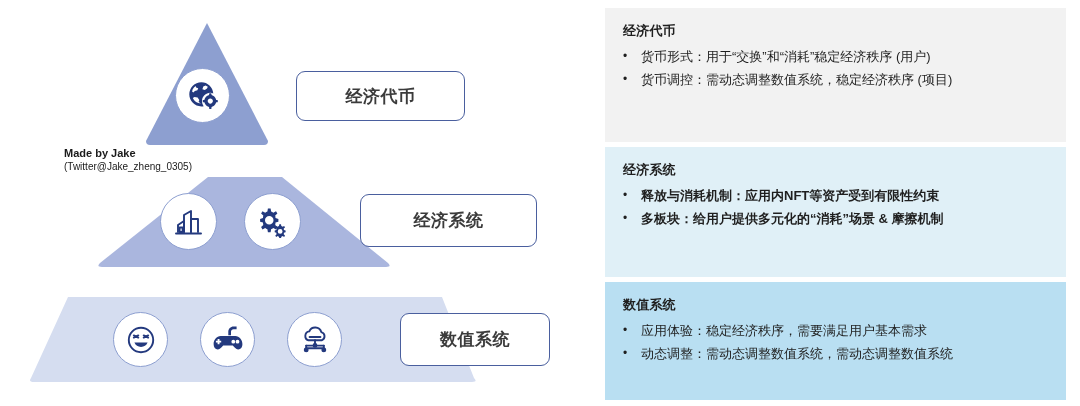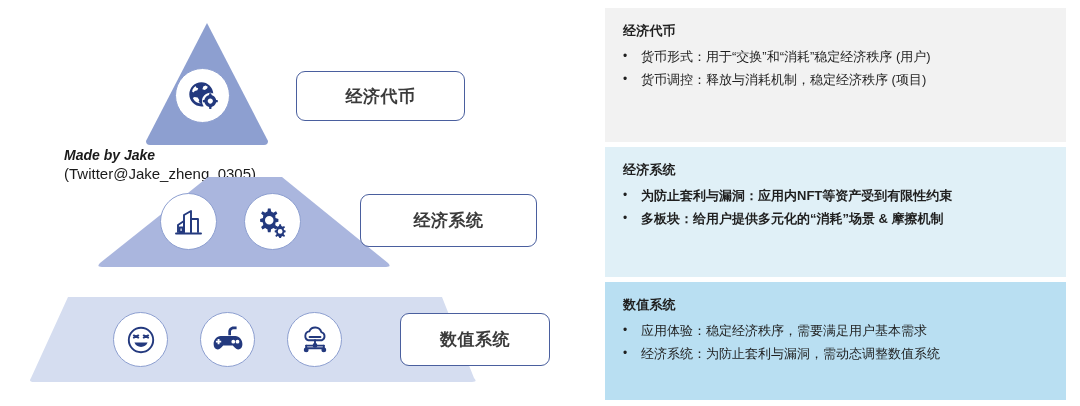--- a/index.html
+++ b/index.html
@@ -37,22 +37,22 @@
     font-weight:700;
     letter-spacing:0.5px;
   }
 
   #credit {
     position:absolute;
     color:#1a1a1a;
     line-height:1.25;
     white-space:nowrap;
   }
-  #credit .made { font-weight:700; font-size:14px;font-style:italic; }
-  #credit .handle { font-weight:400; font-size:15px; }
+  #credit .made { font-weight:700; font-size:11px; }
+  #credit .handle { font-weight:400; font-size:10px; }
 
   
   #panels { position:absolute; left:605px; top:8px; width:461px; height:392px; }
   .panel {
     position:absolute; left:0; width:461px;
     padding:14px 18px 12px 18px;
   }
   .panel-title {
     font-weight:700; font-size:13px; color:#1f1f1f;
     margin-bottom:7px; letter-spacing:0.2px;
@@ -190,42 +190,42 @@
   <div id="panels">
 
     <div class="panel" id="panel-0">
       <div class="panel-title">经济代币</div>
       <div class="bullet-row">
         <span class="bullet-dot">•</span>
         <span class="bullet-text">货币形式：用于“交换”和“消耗”稳定经济秩序 (用户)</span>
       </div>
       <div class="bullet-row">
         <span class="bullet-dot">•</span>
-        <span class="bullet-text">货币调控：释放与消耗机制，稳定经济秩序 (项目)</span>
+        <span class="bullet-text">货币调控：需动态调整数值系统，稳定经济秩序 (项目)</span>
       </div>
     </div>
 
     <div class="panel" id="panel-1">
       <div class="panel-title">经济系统</div>
       <div class="bullet-row">
         <span class="bullet-dot">•</span>
-        <span class="bullet-text bold">为防止套利与漏洞：应用内NFT等资产受到有限性约束</span>
+        <span class="bullet-text bold">释放与消耗机制：应用内NFT等资产受到有限性约束</span>
       </div>
       <div class="bullet-row">
         <span class="bullet-dot">•</span>
         <span class="bullet-text bold">多板块：给用户提供多元化的“消耗”场景 &amp; 摩擦机制</span>
       </div>
     </div>
 
     <div class="panel" id="panel-2">
       <div class="panel-title">数值系统</div>
       <div class="bullet-row">
         <span class="bullet-dot">•</span>
         <span class="bullet-text">应用体验：稳定经济秩序，需要满足用户基本需求</span>
       </div>
       <div class="bullet-row">
         <span class="bullet-dot">•</span>
-        <span class="bullet-text">经济系统：为防止套利与漏洞，需动态调整数值系统</span>
+        <span class="bullet-text">动态调整：需动态调整数值系统，需动态调整数值系统</span>
       </div>
     </div>
 
   </div>
 </div>
 
 </body></html>

